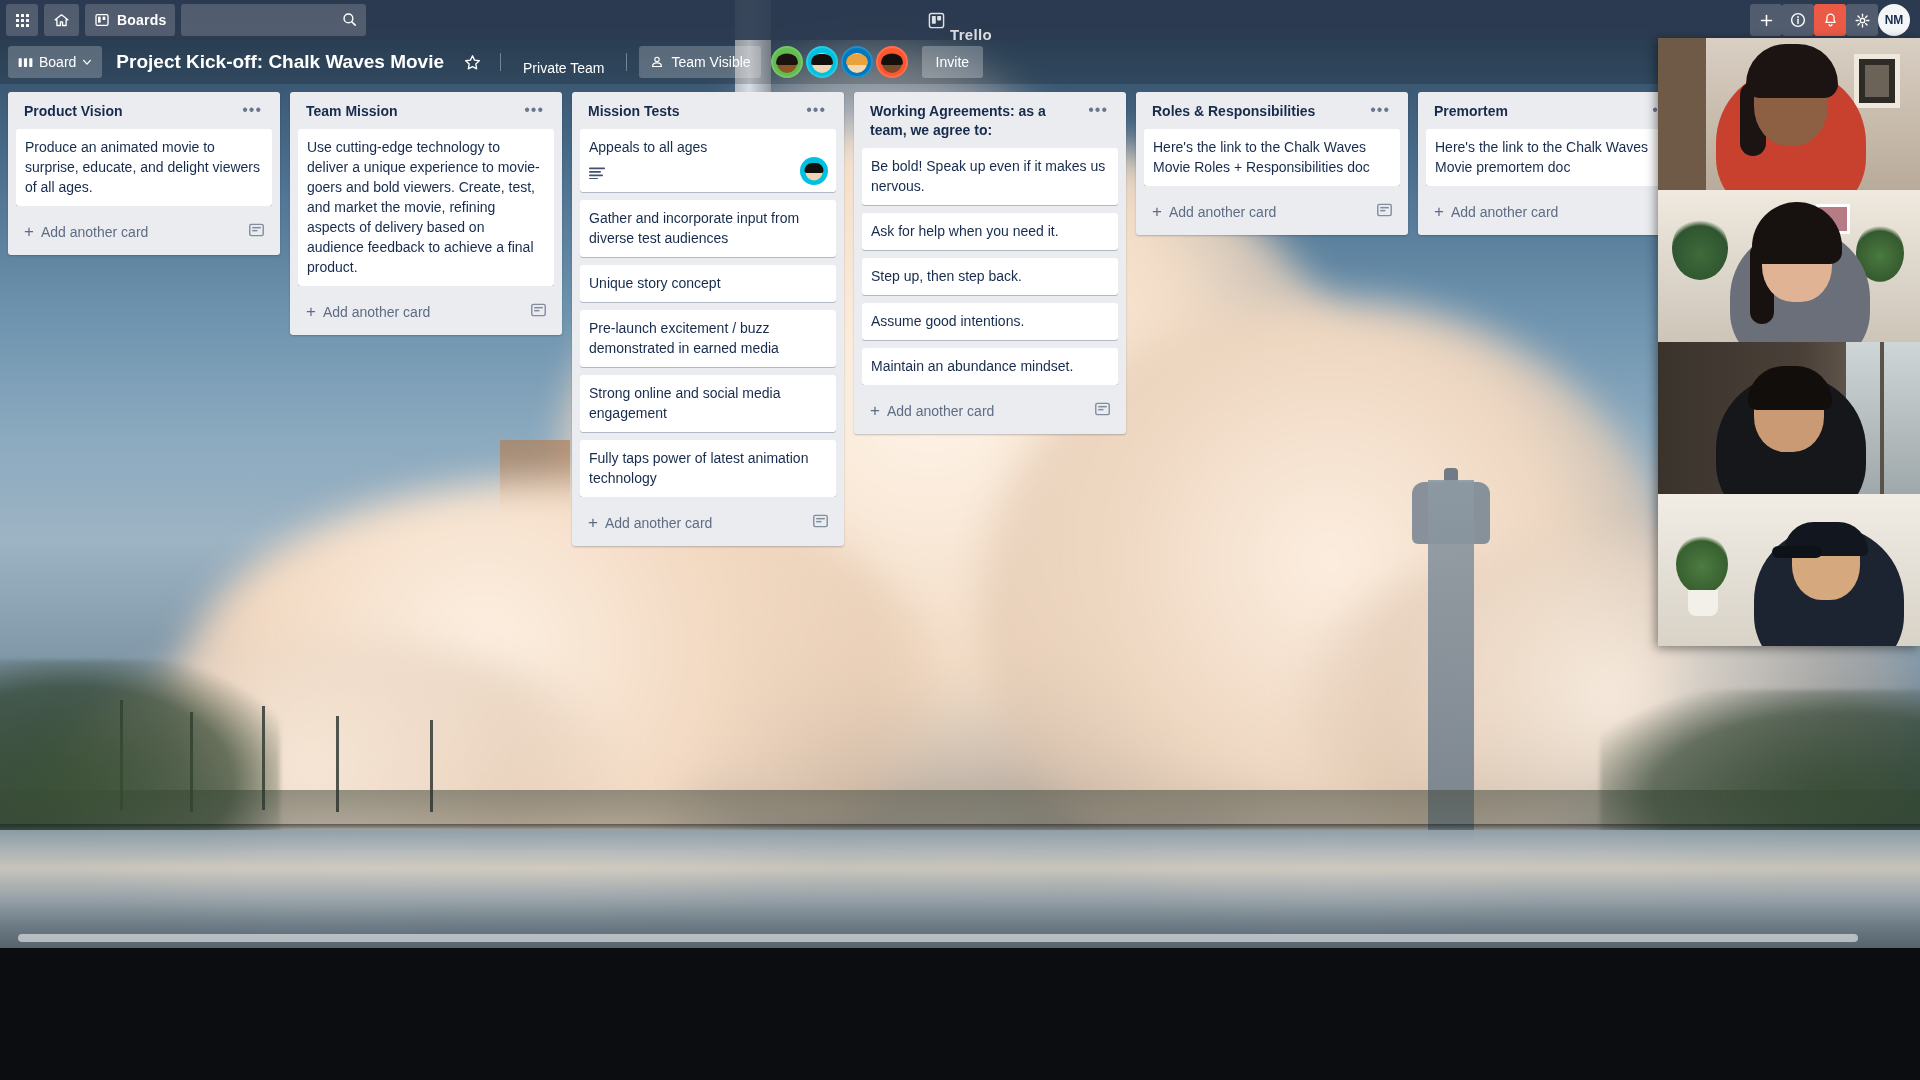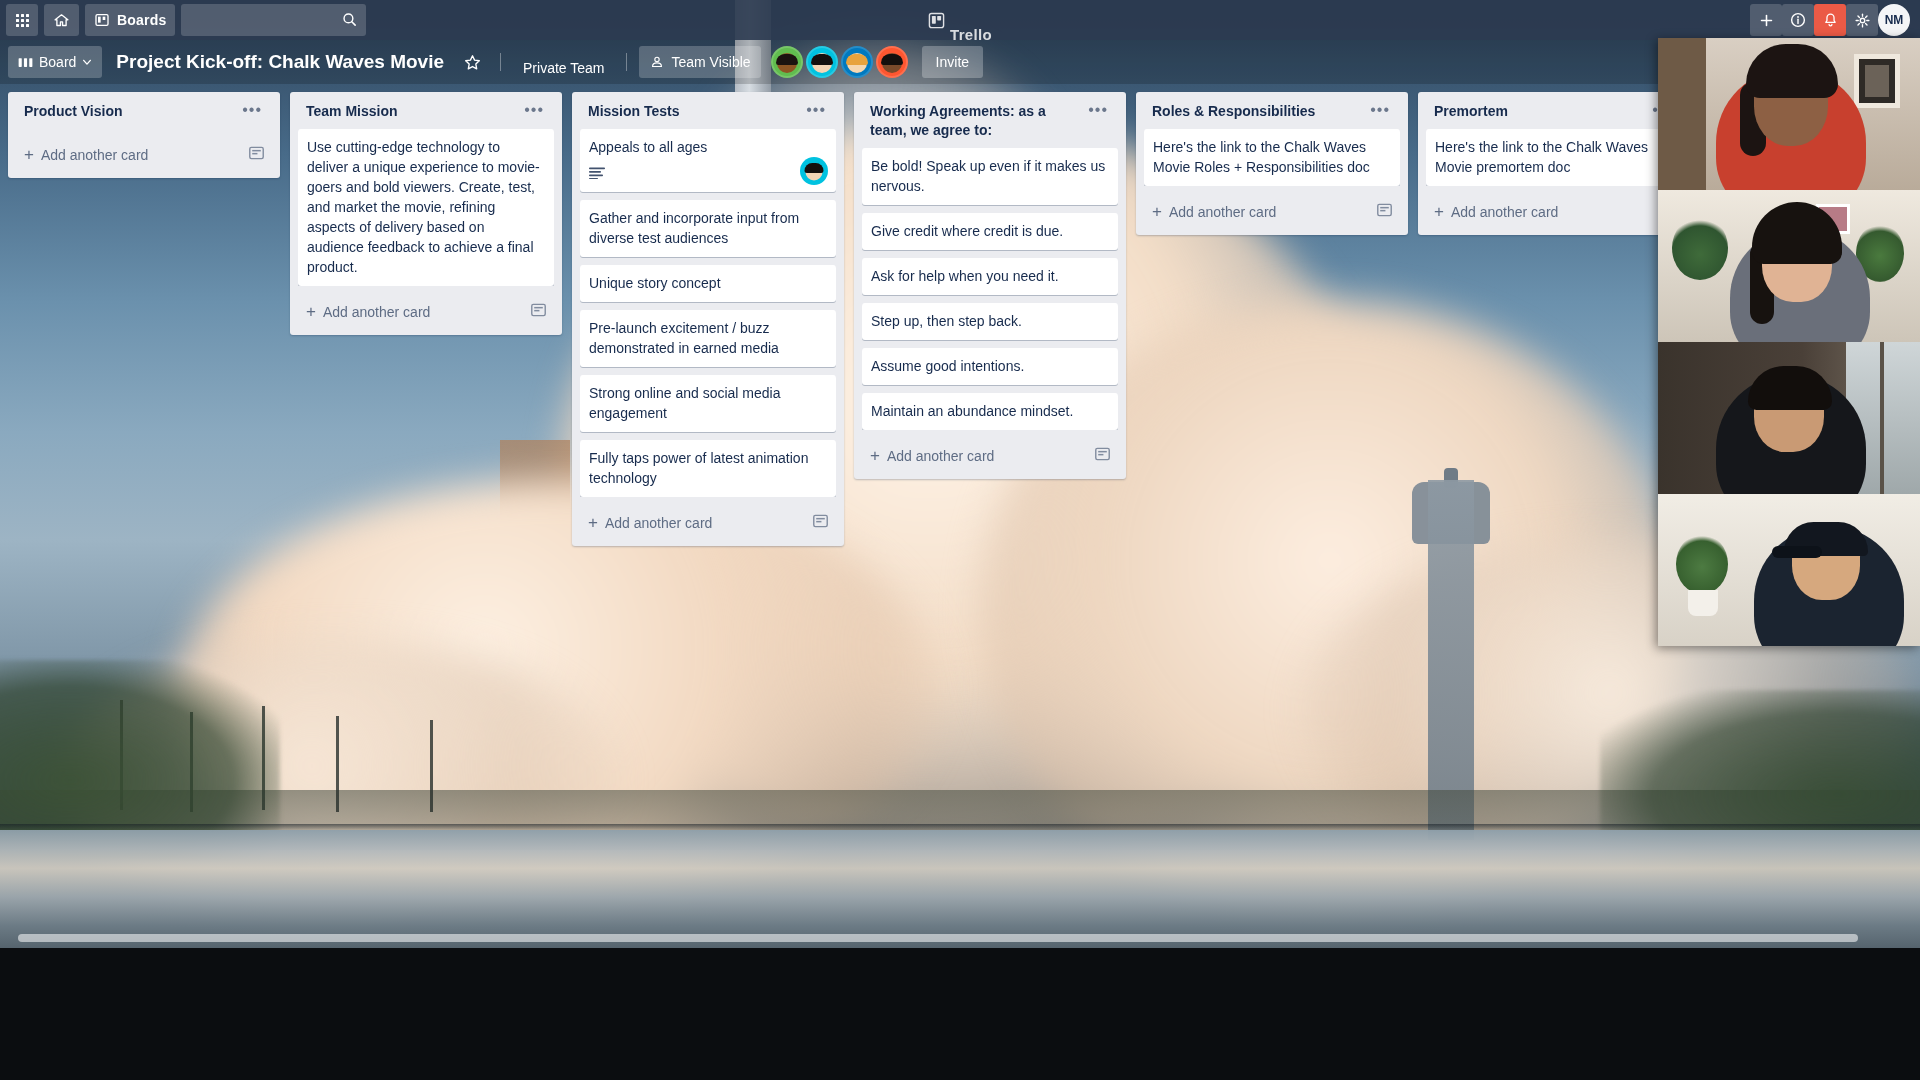--- a/index.html
+++ b/index.html
@@ -422,20 +422,25 @@
 
     <div class="invite-btn">Invite</div>
   </div>
 
   <div class="board-canvas" id="lists-container">
       <div class="list">
         <div class="list-head">
           <div class="list-title">Product Vision</div>
           <div class="list-menu">•••</div>
         </div>
+        <div class="cards">
+          <div class="card">
+            <div>Produce an animated movie to surprise, educate, and delight viewers of all ages.</div>
+          </div>
+        </div>
         <div class="add-card">
           <span class="add-left">
             <span class="plus-sign">+</span>
             <span>Add another card</span>
           </span>
           <span><svg class="tmpl-icon" viewBox="0 0 16 15">
               <rect x="0.8" y="1.5" width="14.4" height="12" rx="1.6" fill="none" stroke="#5e6c84" stroke-width="1.5"></rect>
               <rect x="3.4" y="4.2" width="9.2" height="1.6" fill="#5e6c84"></rect>
               <rect x="3.4" y="7.4" width="5.6" height="1.6" fill="#5e6c84"></rect>
             </svg></span>
@@ -515,23 +520,20 @@
       <div class="list">
         <div class="list-head">
           <div class="list-title">Working Agreements: as a team, we agree to:</div>
           <div class="list-menu">•••</div>
         </div>
         <div class="cards">
           <div class="card">
             <div>Be bold! Speak up even if it makes us nervous.</div>
           </div>
           <div class="card">
-            <div>Give credit where credit is due.</div>
-          </div>
-          <div class="card">
             <div>Ask for help when you need it.</div>
           </div>
           <div class="card">
             <div>Step up, then step back.</div>
           </div>
           <div class="card">
             <div>Assume good intentions.</div>
           </div>
           <div class="card">
             <div>Maintain an abundance mindset.</div>

